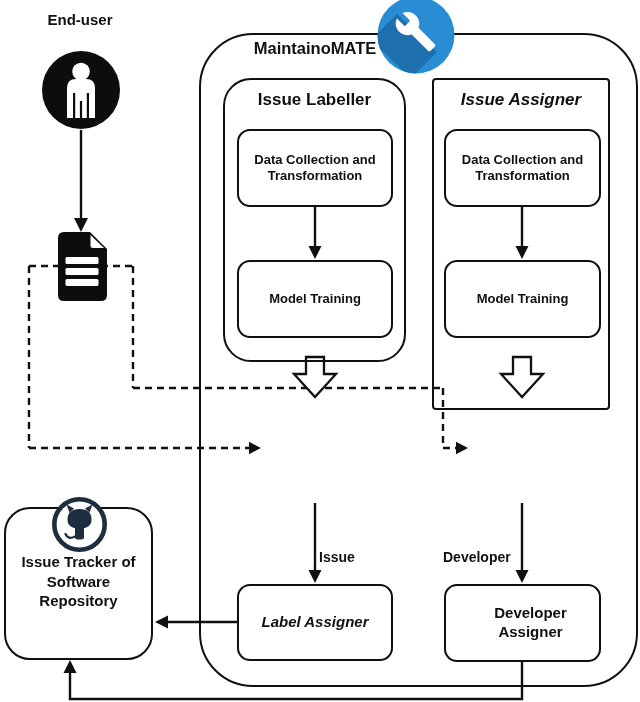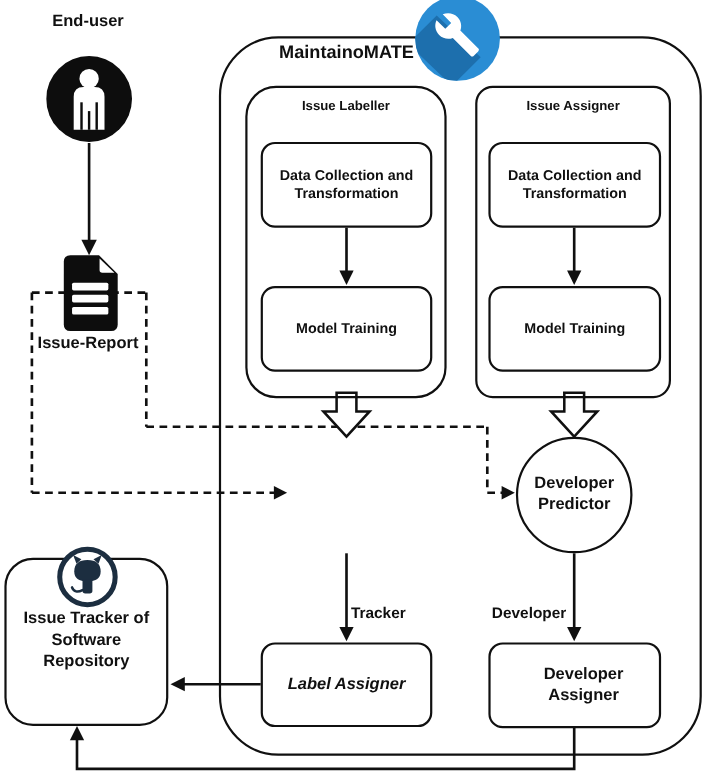--- a/index.html
+++ b/index.html
@@ -6,21 +6,21 @@
   .canvas{
     position:relative;width:640px;height:702px;background:#fff;overflow:hidden;
     font-family:"Liberation Sans",sans-serif;color:var(--c-ink,#101010);
   }
   .box{
     position:absolute;box-sizing:border-box;border:2.5px solid var(--c-ink,#101010);
     background:transparent;display:flex;align-items:center;justify-content:center;
     text-align:center;font-weight:700;z-index:3;line-height:1.25;
   }
   .module{z-index:3}
-  .module-title{position:absolute;top:9px;left:0;right:0;text-align:center;font-weight:700;font-size:12px;}
+  .module-title{position:absolute;top:9px;left:0;right:0;text-align:center;font-weight:700;font-size:17px;}
   #mm-container{z-index:1;border-width:2.6px;}
   svg.connectors{position:absolute;left:0;top:0;z-index:2;}
   .icon{position:absolute;z-index:4;}
   .lbl{position:absolute;z-index:5;font-weight:700;}
   .txt-c{text-align:center}
   .fs14{font-size:14px}.fs145{font-size:13px}.fs15{font-size:15px}.fs165{font-size:16.5px}
 </style>
 </head>
 <body>
 
@@ -64,41 +64,39 @@
 
     <g style="fill:#ffffff;stroke:var(--c-ink,#101010);stroke-width:2.3;stroke-linejoin:miter">
       <polygon points="306,357 306,374 294,374 315,397 336,374 324,374 324,357"></polygon>
       <polygon points="513,357 513,374 501,374 522,397 543,374 531,374 531,357"></polygon>
     </g>
   </svg>
 
   <div class="box module" style="left:223px;top:78px;width:183px;height:284px;border-radius:28px;">
     <span class="module-title">Issue Labeller</span>
   </div>
-  <div class="box module" style="left:432px;top:78px;width:178px;height:284px;border-radius:16px;">
+  <div class="box module" style="left:432px;top:78px;width:178px;height:332px;border-radius:4px;font-style:italic;">
     <span class="module-title">Issue Assigner</span>
   </div>
 
   <div class="box fs145" style="left:237px;top:129px;width:156px;height:78px;border-radius:13px;padding:0 8px;">Data Collection and Transformation</div>
   <div class="box fs145" style="left:237px;top:260px;width:156px;height:78px;border-radius:13px;">Model Training</div>
   <div class="box fs145" style="left:444px;top:129px;width:157px;height:78px;border-radius:13px;padding:0 8px;">Data Collection and Transformation</div>
   <div class="box fs145" style="left:444px;top:260px;width:157px;height:78px;border-radius:13px;">Model Training</div>
 
-  <div class="box fs15" style="left:469px;top:397px;width:106px;height:106px;border-radius:50%;padding:0 10px;">Developer Predictor</div>
 
   <div class="box fs15" style="left:237px;top:584px;width:156px;height:77px;border-radius:13px;font-style:italic;">Label Assigner</div>
   <div class="box fs15" style="left:444px;top:584px;width:157px;height:78px;border-radius:13px;padding-left:16px;">Developer Assigner</div>
 
   <div class="box fs15" style="left:4px;top:507px;width:149px;height:153px;border-radius:26px;padding:12px 8px 16px 8px;line-height:1.32;">Issue Tracker of Software Repository</div>
 
   <div class="lbl fs15 txt-c" style="left:20px;top:11px;width:120px;">End-user</div>
-  <div class="lbl fs15 txt-c" style="left:14px;top:303px;width:132px;">Issue-Report</div>
   <div class="lbl fs165" style="left:250px;top:39px;width:130px;text-align:center;">MaintainoMATE</div>
-  <div class="lbl fs14" style="left:319px;top:549px;width:70px;text-align:left;">Tracker</div>
-  <div class="lbl fs14" style="left:443px;top:549px;width:76px;text-align:center;">Developer</div>
+  <div class="lbl fs14" style="left:319px;top:549px;width:70px;text-align:left;">Issue</div>
+  <div class="lbl fs14" style="left:443px;top:549px;width:76px;text-align:left;">Developer</div>
 
   <svg class="icon" style="left:42px;top:51px" width="78" height="78" viewBox="0 0 78 78">
     <circle cx="39" cy="39" r="39" style="fill:#0d0d0d"></circle>
     <circle cx="39" cy="20.5" r="8.8" style="fill:#ffffff"></circle>
     <path style="fill:#ffffff" d="M25 67 V37 q0-9 9-9 h10 q9 0 9 9 v30 z"></path>
     <rect x="31" y="42" width="2.2" height="25" style="fill:#0d0d0d"></rect>
     <rect x="44.8" y="42" width="2.2" height="25" style="fill:#0d0d0d"></rect>
     <rect x="37.9" y="50" width="2.2" height="17" style="fill:#0d0d0d"></rect>
   </svg>
 

